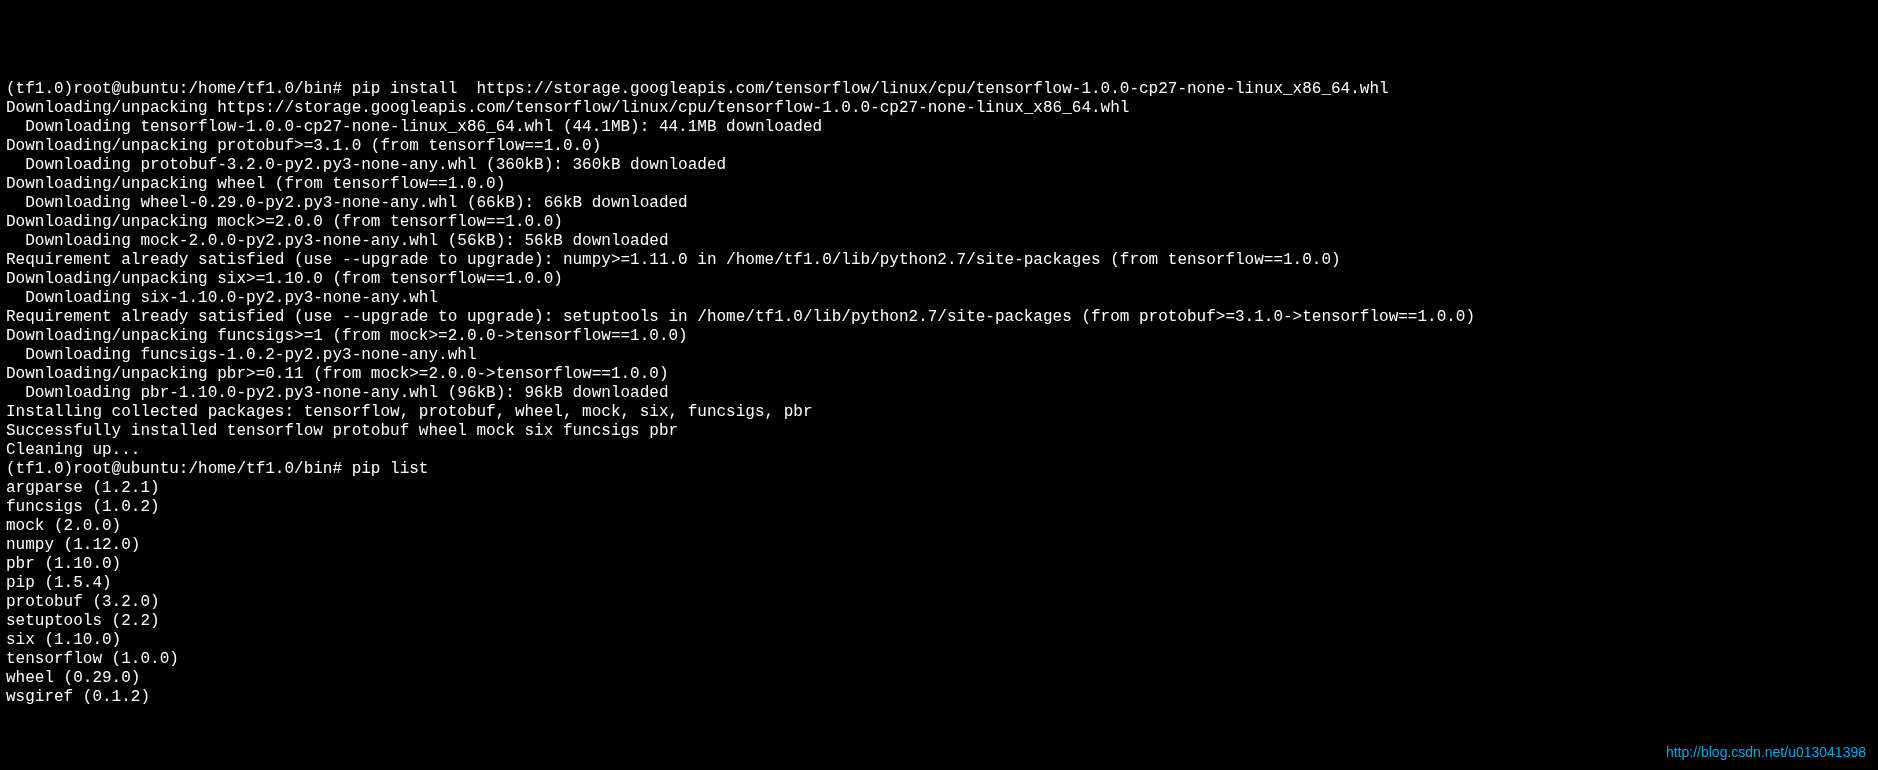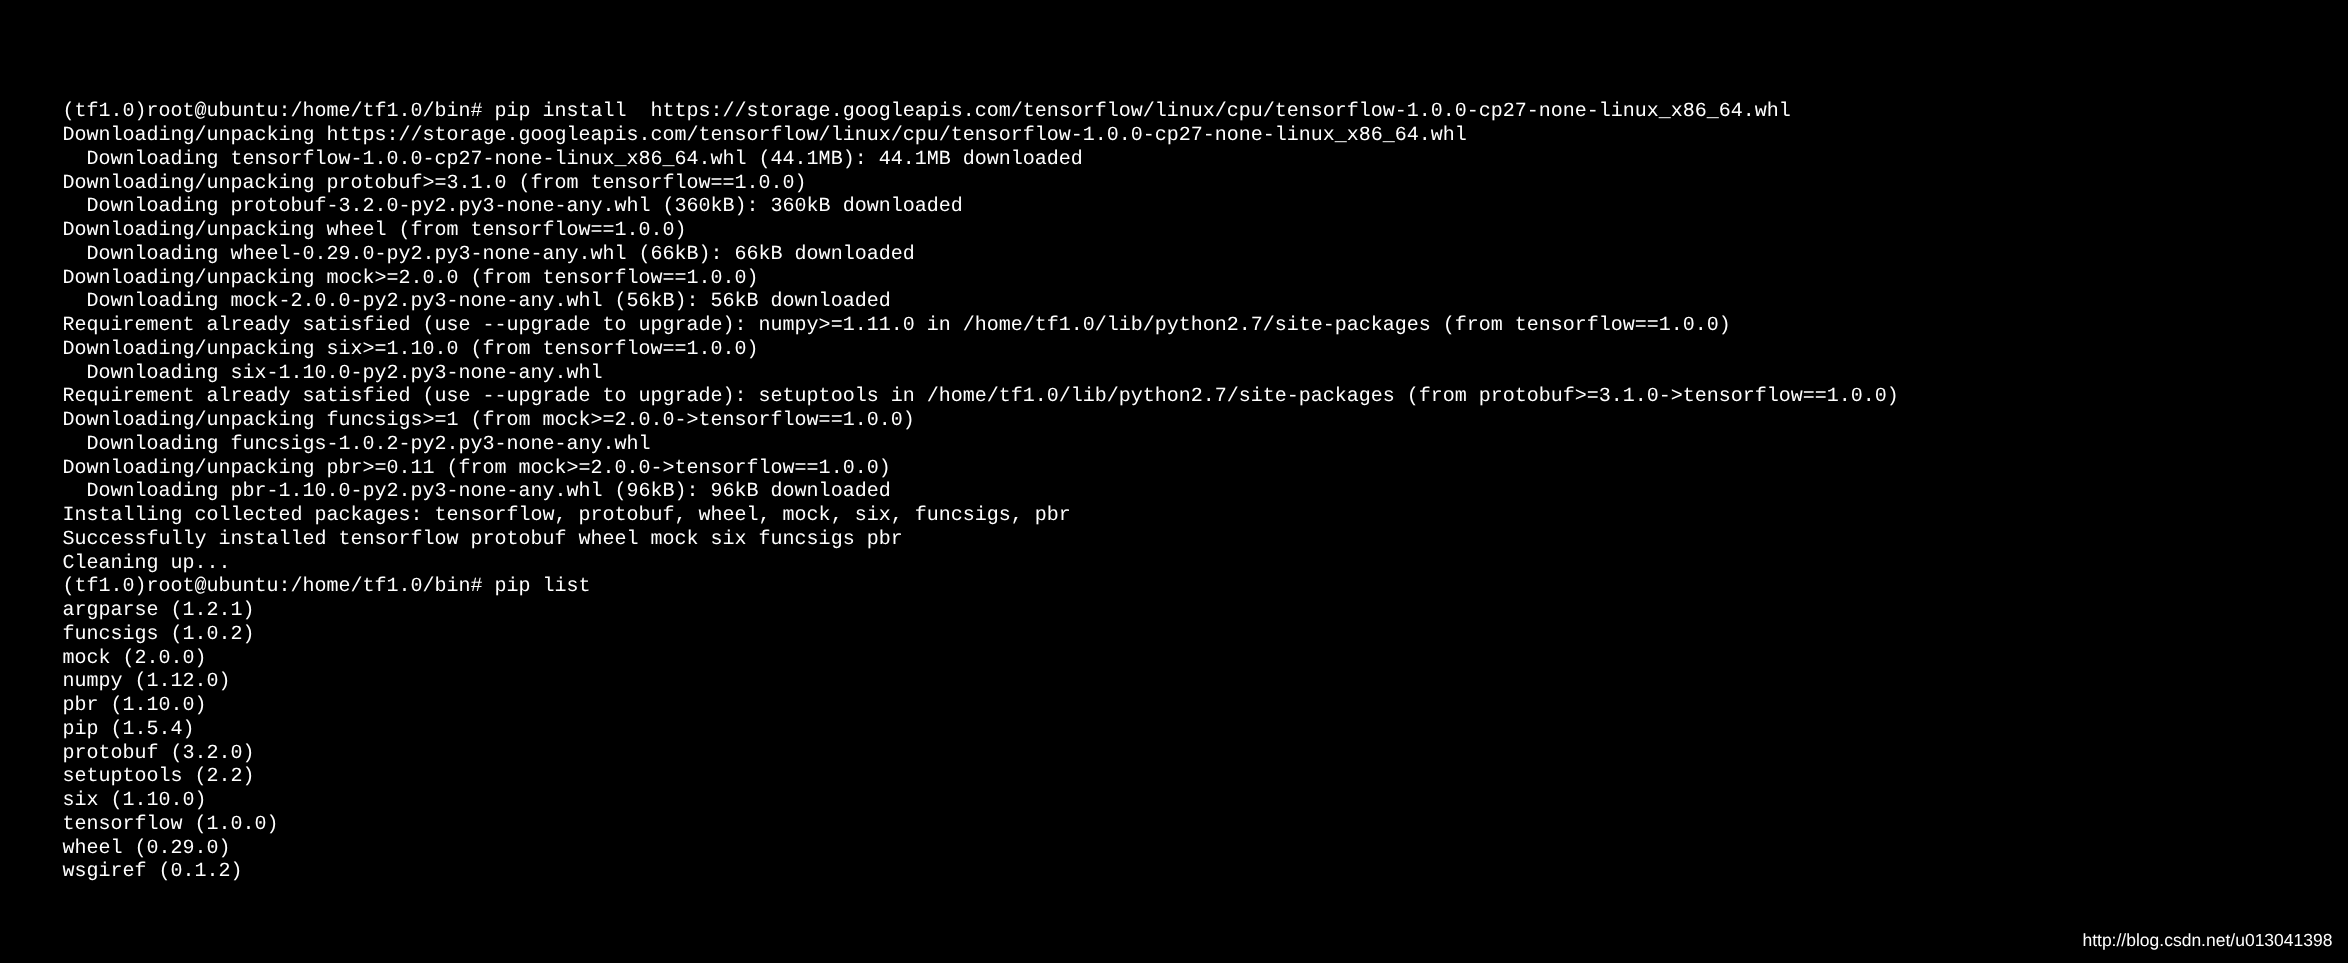--- a/index.html
+++ b/index.html
@@ -15,27 +15,26 @@
       line-height: 19px;
       padding: 4px 6px;
       width: 1878px;
       height: 770px;
       overflow: hidden;
       position: relative;
       white-space: pre;
     }
     .terminal-line {
       display: block;
-      margin-left: 44px;
     }
     .watermark {
       position: absolute;
       bottom: 8px;
       right: 12px;
-      color: #ffffff;
+      color: #0ea5e9;
       font-size: 14px;
       font-family: Arial, sans-serif;
     }
   </style>
 </head>
 <body>
 
 
 
 <div id="terminal-container"><span class="terminal-line">(tf1.0)root@ubuntu:/home/tf1.0/bin# pip install  https://storage.googleapis.com/tensorflow/linux/cpu/tensorflow-1.0.0-cp27-none-linux_x86_64.whl</span><span class="terminal-line">Downloading/unpacking https://storage.googleapis.com/tensorflow/linux/cpu/tensorflow-1.0.0-cp27-none-linux_x86_64.whl</span><span class="terminal-line">  Downloading tensorflow-1.0.0-cp27-none-linux_x86_64.whl (44.1MB): 44.1MB downloaded</span><span class="terminal-line">Downloading/unpacking protobuf&gt;=3.1.0 (from tensorflow==1.0.0)</span><span class="terminal-line">  Downloading protobuf-3.2.0-py2.py3-none-any.whl (360kB): 360kB downloaded</span><span class="terminal-line">Downloading/unpacking wheel (from tensorflow==1.0.0)</span><span class="terminal-line">  Downloading wheel-0.29.0-py2.py3-none-any.whl (66kB): 66kB downloaded</span><span class="terminal-line">Downloading/unpacking mock&gt;=2.0.0 (from tensorflow==1.0.0)</span><span class="terminal-line">  Downloading mock-2.0.0-py2.py3-none-any.whl (56kB): 56kB downloaded</span><span class="terminal-line">Requirement already satisfied (use --upgrade to upgrade): numpy&gt;=1.11.0 in /home/tf1.0/lib/python2.7/site-packages (from tensorflow==1.0.0)</span><span class="terminal-line">Downloading/unpacking six&gt;=1.10.0 (from tensorflow==1.0.0)</span><span class="terminal-line">  Downloading six-1.10.0-py2.py3-none-any.whl</span><span class="terminal-line">Requirement already satisfied (use --upgrade to upgrade): setuptools in /home/tf1.0/lib/python2.7/site-packages (from protobuf&gt;=3.1.0-&gt;tensorflow==1.0.0)</span><span class="terminal-line">Downloading/unpacking funcsigs&gt;=1 (from mock&gt;=2.0.0-&gt;tensorflow==1.0.0)</span><span class="terminal-line">  Downloading funcsigs-1.0.2-py2.py3-none-any.whl</span><span class="terminal-line">Downloading/unpacking pbr&gt;=0.11 (from mock&gt;=2.0.0-&gt;tensorflow==1.0.0)</span><span class="terminal-line">  Downloading pbr-1.10.0-py2.py3-none-any.whl (96kB): 96kB downloaded</span><span class="terminal-line">Installing collected packages: tensorflow, protobuf, wheel, mock, six, funcsigs, pbr</span><span class="terminal-line">Successfully installed tensorflow protobuf wheel mock six funcsigs pbr</span><span class="terminal-line">Cleaning up...</span><span class="terminal-line">(tf1.0)root@ubuntu:/home/tf1.0/bin# pip list</span><span class="terminal-line">argparse (1.2.1)</span><span class="terminal-line">funcsigs (1.0.2)</span><span class="terminal-line">mock (2.0.0)</span><span class="terminal-line">numpy (1.12.0)</span><span class="terminal-line">pbr (1.10.0)</span><span class="terminal-line">pip (1.5.4)</span><span class="terminal-line">protobuf (3.2.0)</span><span class="terminal-line">setuptools (2.2)</span><span class="terminal-line">six (1.10.0)</span><span class="terminal-line">tensorflow (1.0.0)</span><span class="terminal-line">wheel (0.29.0)</span><span class="terminal-line">wsgiref (0.1.2)</span></div>

